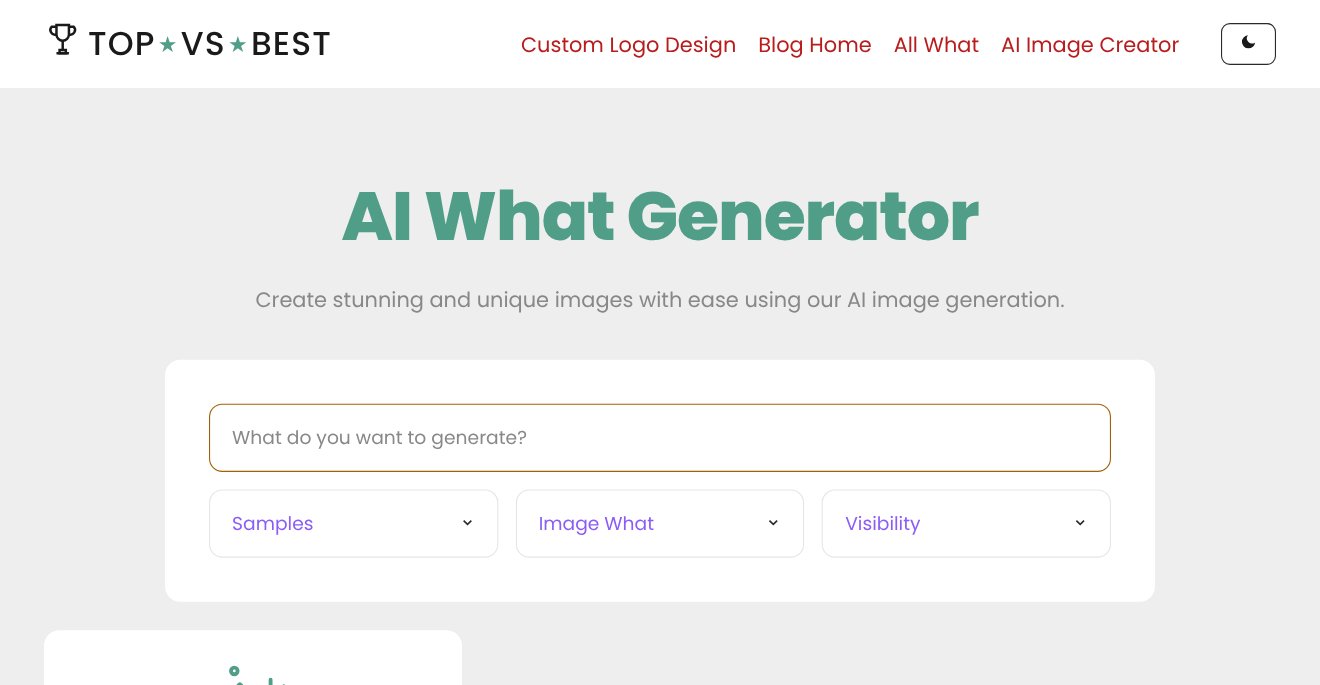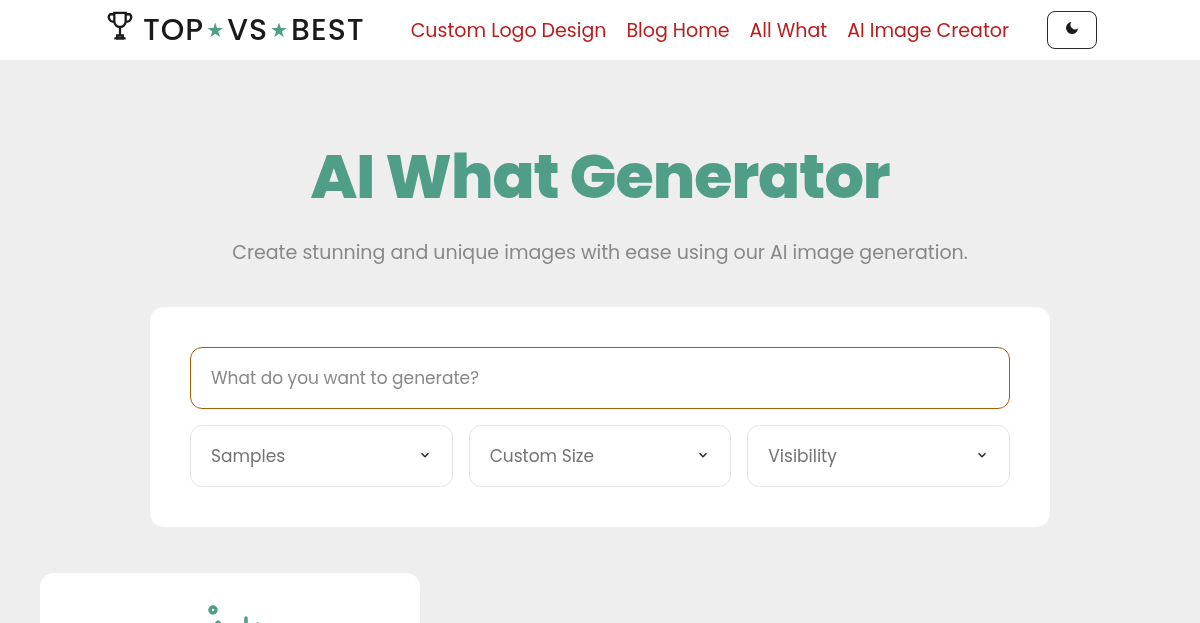--- a/index.html
+++ b/index.html
@@ -1,38 +1,38 @@
 <!DOCTYPE html>
 <html><head>
 <meta charset="utf-8">
 <style>
 * { margin: 0; padding: 0; box-sizing: border-box; }
 body { font-family: 'Poppins', -apple-system, BlinkMacSystemFont, 'Segoe UI', sans-serif; background: #eeeeee; width: 1200px; height: 623px; overflow: hidden; }
 
 
-.header { background: #fff; height: 60px; display: flex; align-items: center; justify-content: center; padding: 0 40px; gap: 46px; }
+.header { background: #fff; height: 80px; display: flex; align-items: center; justify-content: space-between; padding: 0 40px; gap: 46px; }
 .logo { display: flex; align-items: center; gap: 6px; }
 .logo-text { display: flex; align-items: center; font-size: 30px; font-weight: 500; letter-spacing: 1px; color: #1a1a1a; }
 .logo .star { color: #509e87; font-size: 20px; margin: 0 2px; }
 .nav { display: flex; align-items: center; gap: 20px; }
 .nav-link { color: #b91c1c; text-decoration: none; font-size: 19px; font-weight: 400; cursor: pointer; }
 .theme-toggle { width: 50px; height: 38px; border: 1.5px solid #2a2a2a; border-radius: 8px; background: #fff; display: flex; align-items: center; justify-content: center; cursor: pointer; margin-left: 18px; font-size: 16px; }
 
 
 .hero { text-align: center; padding: 70px 0 40px; }
 .hero-title { font-size: 62px; font-weight: 800; color: #509e87; letter-spacing: -1px; }
 .hero-subtitle { font-size: 19px; color: #888; margin-top: 15px; font-weight: 400; }
 
 
 .panel-wrap { display: flex; justify-content: center; }
 .panel { background: #fff; border-radius: 14px; width: 900px; padding: 40px; }
 .prompt-input { width: 100%; height: 62px; border: 1px solid #a16207; border-radius: 12px; padding: 0 20px; font-size: 17px; color: #333; outline: none; font-family: inherit; }
 .prompt-input::placeholder { color: #888; }
 .controls { display: flex; gap: 16px; margin-top: 16px; }
-.select { flex: 1; height: 62px; border: 1px solid #e6e6e6; border-radius: 12px; background: #fff; display: flex; align-items: center; justify-content: space-between; padding: 0 20px; cursor: pointer; font-size: 17px; color: #737373; }
+.select { flex: 1; height: 62px; border: 1px solid #e6e6e6; border-radius: 12px; background: #fff; display: flex; align-items: center; justify-content: space-between; padding: 0 20px; cursor: pointer; font-size: 17px; color: #8b5cf6; }
 .select .chevron { width: 14px; height: 14px; }
 .generate-btn { flex: 1; height: 62px; background: #509e87; border: none; border-radius: 32px; color: #fff; font-size: 17px; font-weight: 500; display: flex; align-items: center; justify-content: center; gap: 10px; cursor: pointer; font-family: inherit; }
 
 
 .feature-card { position: absolute; left: 40px; top: 573px; width: 380px; height: 180px; background: #fff; border-radius: 14px; display: flex; align-items: flex-start; justify-content: center; padding-top: 25px; }
 .feature-icon svg { width: 64px; height: 64px; }
 </style>
 </head>
 <body>
 
@@ -82,21 +82,21 @@
     <div class="controls">
       <div class="select">
         <span>Samples</span>
         <span>
           <svg class="chevron" viewBox="0 0 24 24" fill="none" stroke="#2a2a2a" stroke-width="2.5">
               <polyline points="6 9 12 15 18 9"></polyline>
             </svg>
         </span>
       </div>
       <div class="select">
-        <span>Custom Size</span>
+        <span>Image What</span>
         <span>
           <svg class="chevron" viewBox="0 0 24 24" fill="none" stroke="#2a2a2a" stroke-width="2.5">
               <polyline points="6 9 12 15 18 9"></polyline>
             </svg>
         </span>
       </div>
       <div class="select">
         <span>Visibility</span>
         <span>
           <svg class="chevron" viewBox="0 0 24 24" fill="none" stroke="#2a2a2a" stroke-width="2.5">

